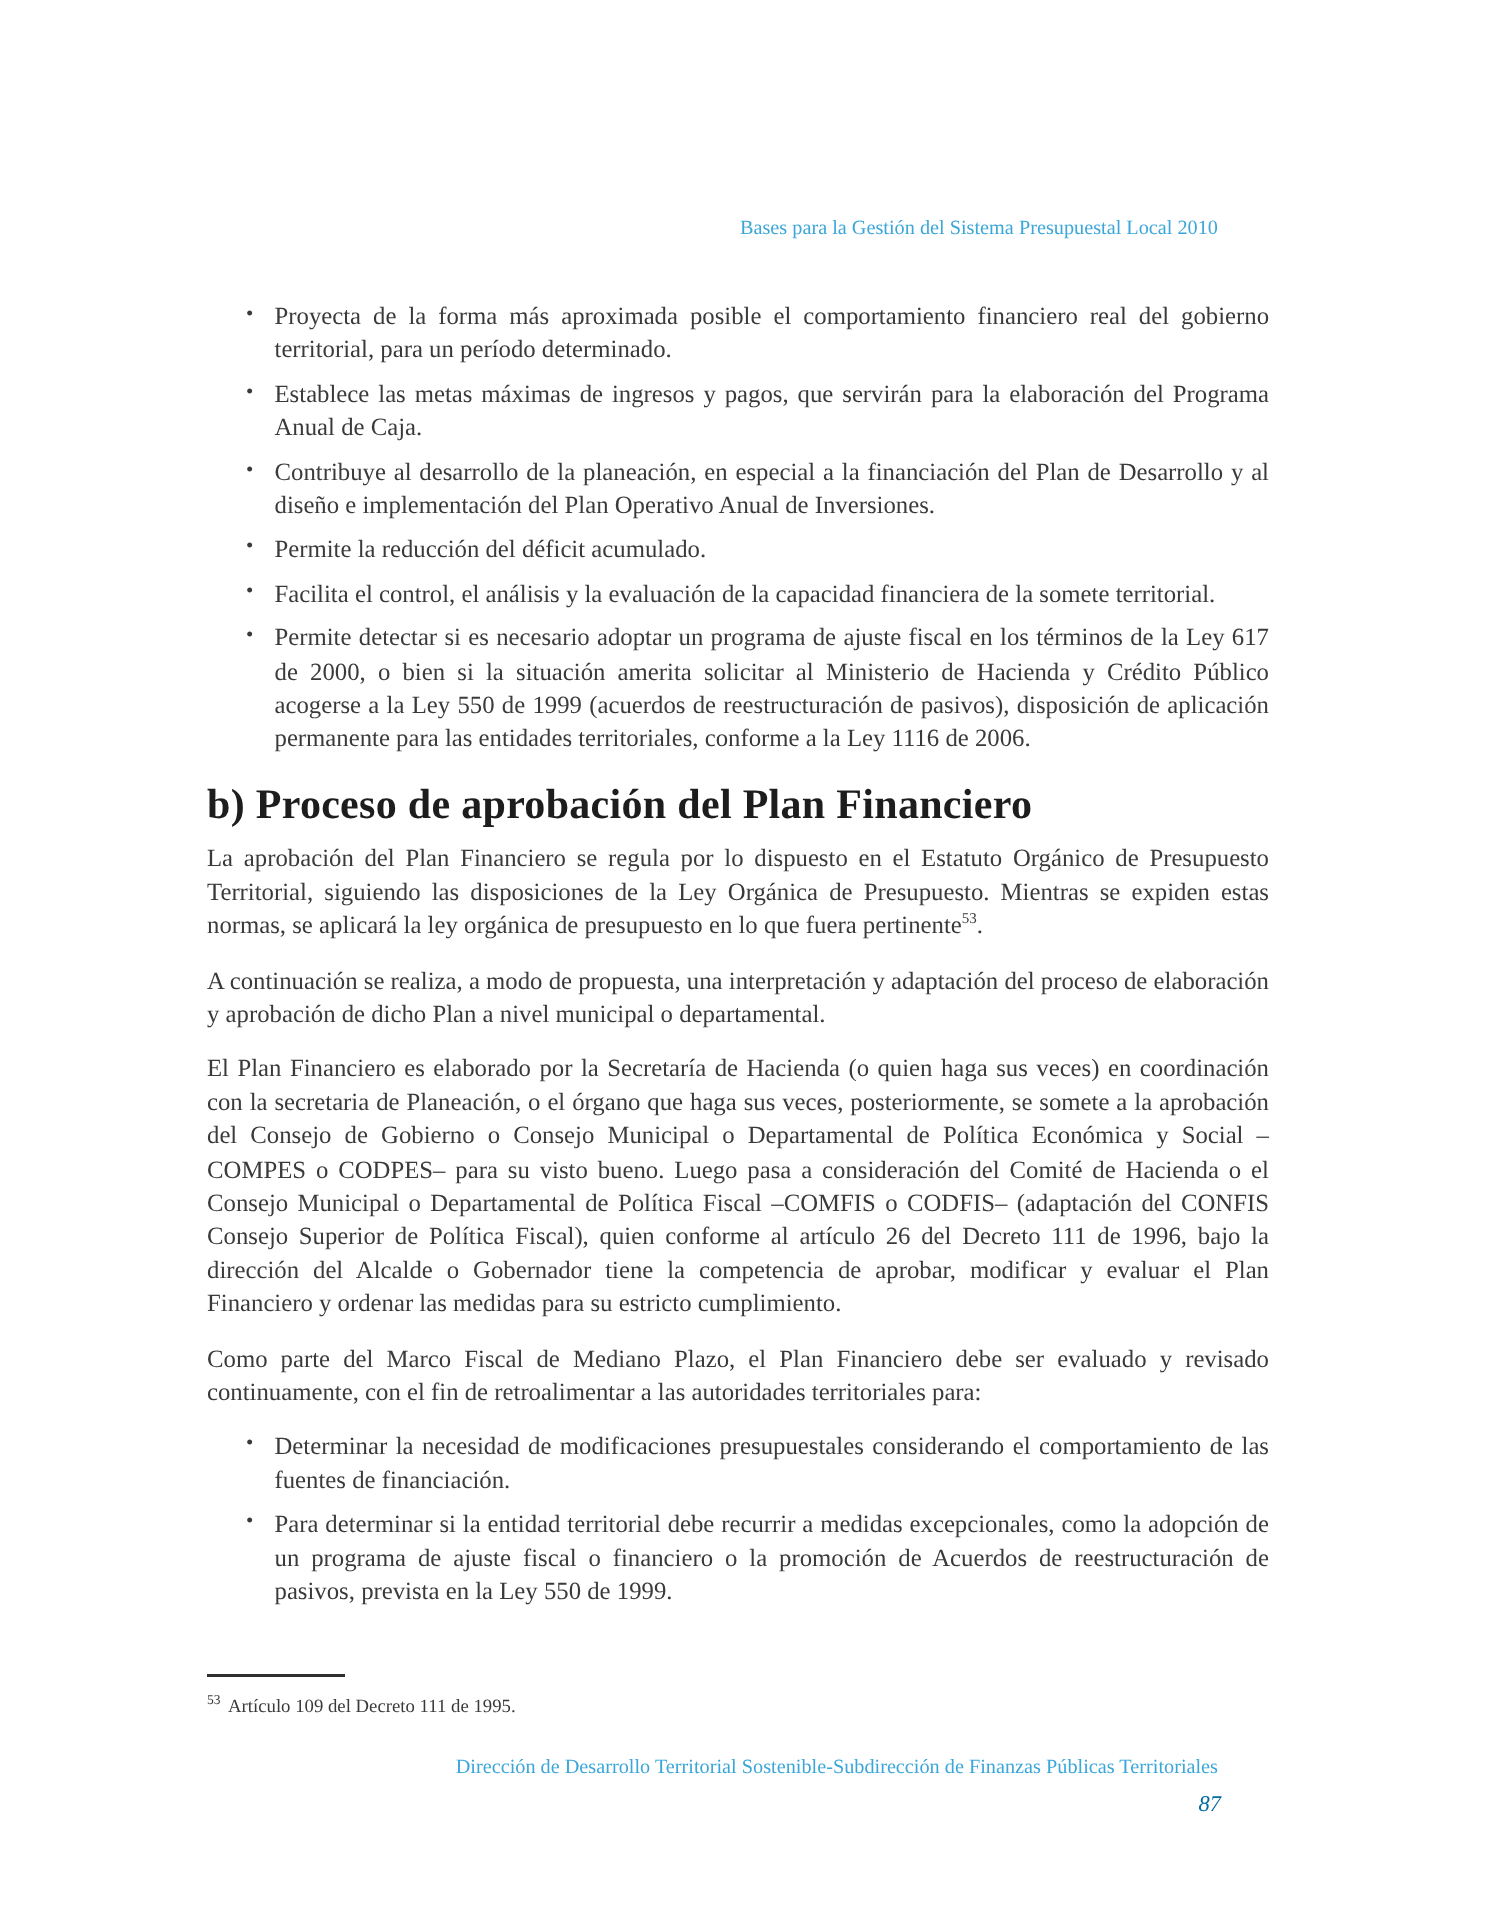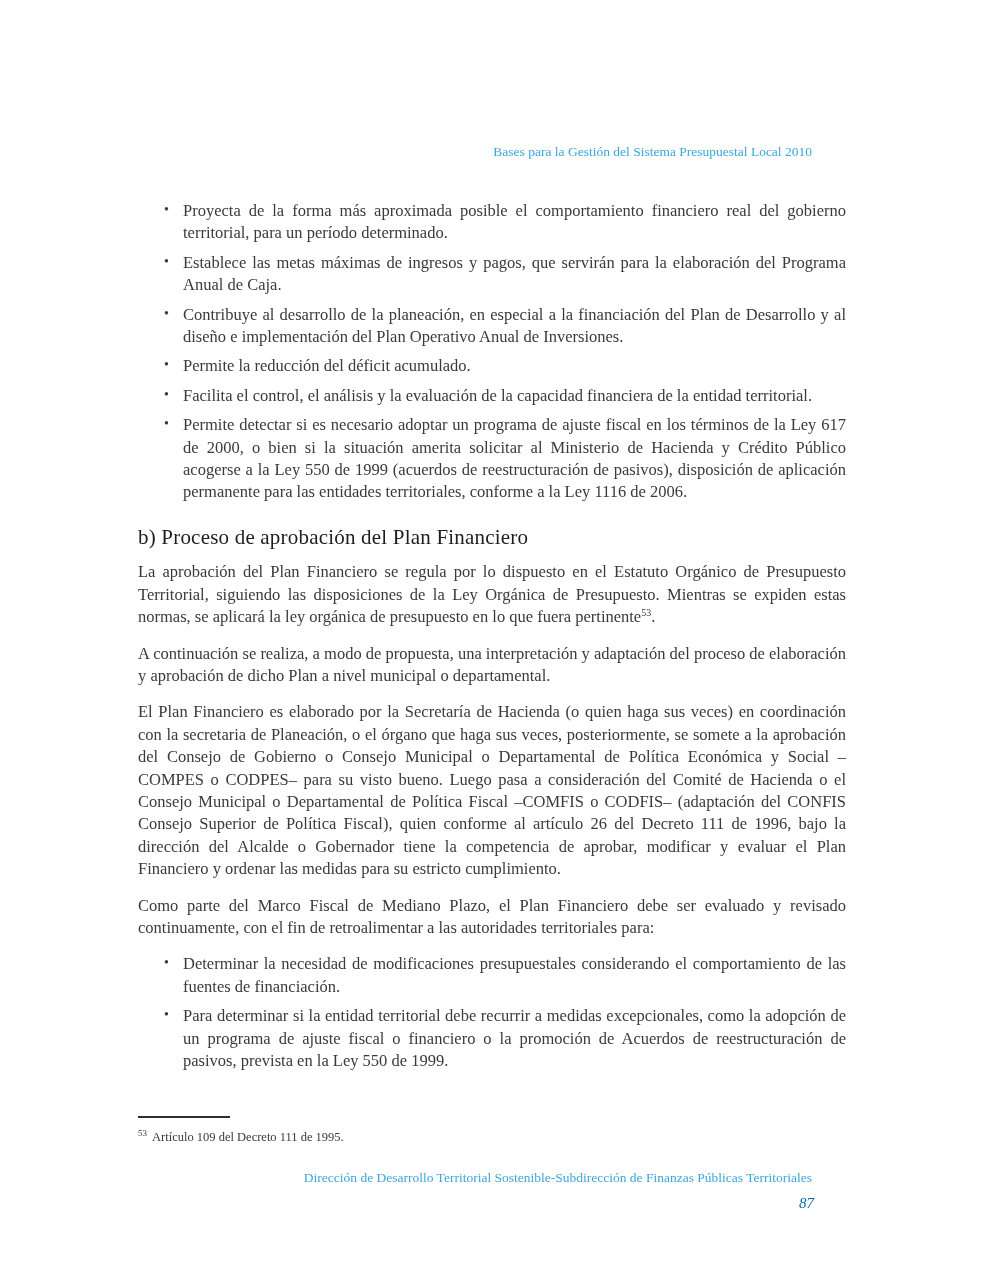--- a/index.html
+++ b/index.html
@@ -53,22 +53,22 @@
   }
   li.bullet-item::before{
     content:"\2022";
     position:absolute;
     left:26px;
     top:-1px;
     font-size:14px;
     color:var(--body-text);
   }
   .section-heading{
-    font-size:21px;
-    font-weight:normal;
+    font-size:28px;
+    font-weight:bold;
     color:var(--heading-text);
     margin:2px 0 13px 0;
     text-align:left;
     letter-spacing:0.2px;
   }
   .para{
     margin:0 0 14px 0;
   }
   .fn-ref{
     font-size:10px;
@@ -125,21 +125,21 @@
     <span>Bases para la Gestión del Sistema Presupuestal Local 2010</span>
   </header>
 
   <main class="body-column">
 
     <ul class="bullet-list">
       <li class="bullet-item">Proyecta de la forma más aproximada posible el comportamiento financiero real del gobierno territorial, para un período determinado.</li>
       <li class="bullet-item">Establece las metas máximas de ingresos y pagos, que servirán para la elaboración del Programa Anual de Caja.</li>
       <li class="bullet-item">Contribuye al desarrollo de la planeación, en especial a la financiación del Plan de Desarrollo y al diseño e implementación del Plan Operativo Anual de Inversiones.</li>
       <li class="bullet-item">Permite la reducción del déficit acumulado.</li>
-      <li class="bullet-item">Facilita el control, el análisis y la evaluación de la capacidad financiera de la entidad territorial.</li>
+      <li class="bullet-item">Facilita el control, el análisis y la evaluación de la capacidad financiera de la somete territorial.</li>
       <li class="bullet-item">Permite detectar si es necesario adoptar un programa de ajuste fiscal en los términos de la Ley 617 de 2000, o bien si la situación amerita solicitar al Ministerio de Hacienda y Crédito Público acogerse a la Ley 550 de 1999 (acuerdos de reestructuración de pasivos), disposición de aplicación permanente para las entidades territoriales, conforme a la Ley 1116 de 2006.</li>
     </ul>
 
     <h2 class="section-heading">b) Proceso de aprobación del Plan Financiero</h2>
 
     <p class="para"><span>La aprobación del Plan Financiero se regula por lo dispuesto en el Estatuto Orgánico de Presupuesto Territorial, siguiendo las disposiciones de la Ley Orgánica de Presupuesto. Mientras se expiden estas normas, se aplicará la ley orgánica de presupuesto en lo que fuera pertinente</span><sup class="fn-ref">53</sup><span>.</span></p>
 
     <p class="para">A continuación se realiza, a modo de propuesta, una interpretación y adaptación del proceso de elaboración y aprobación de dicho Plan a nivel municipal o departamental.</p>
 
     <p class="para">El Plan Financiero es elaborado por la Secretaría de Hacienda (o quien haga sus veces) en coordinación con la secretaria de Planeación, o el órgano que haga sus veces, posteriormente, se somete a la aprobación del Consejo de Gobierno o Consejo Municipal o Departamental de Política Económica y Social –COMPES o CODPES– para su visto bueno. Luego pasa a consideración del Comité de Hacienda o el Consejo Municipal o Departamental de Política Fiscal –COMFIS o CODFIS– (adaptación del CONFIS Consejo Superior de Política Fiscal), quien conforme al artículo 26 del Decreto 111 de 1996, bajo la dirección del Alcalde o Gobernador tiene la competencia de aprobar, modificar y evaluar el Plan Financiero y ordenar las medidas para su estricto cumplimiento.</p>

